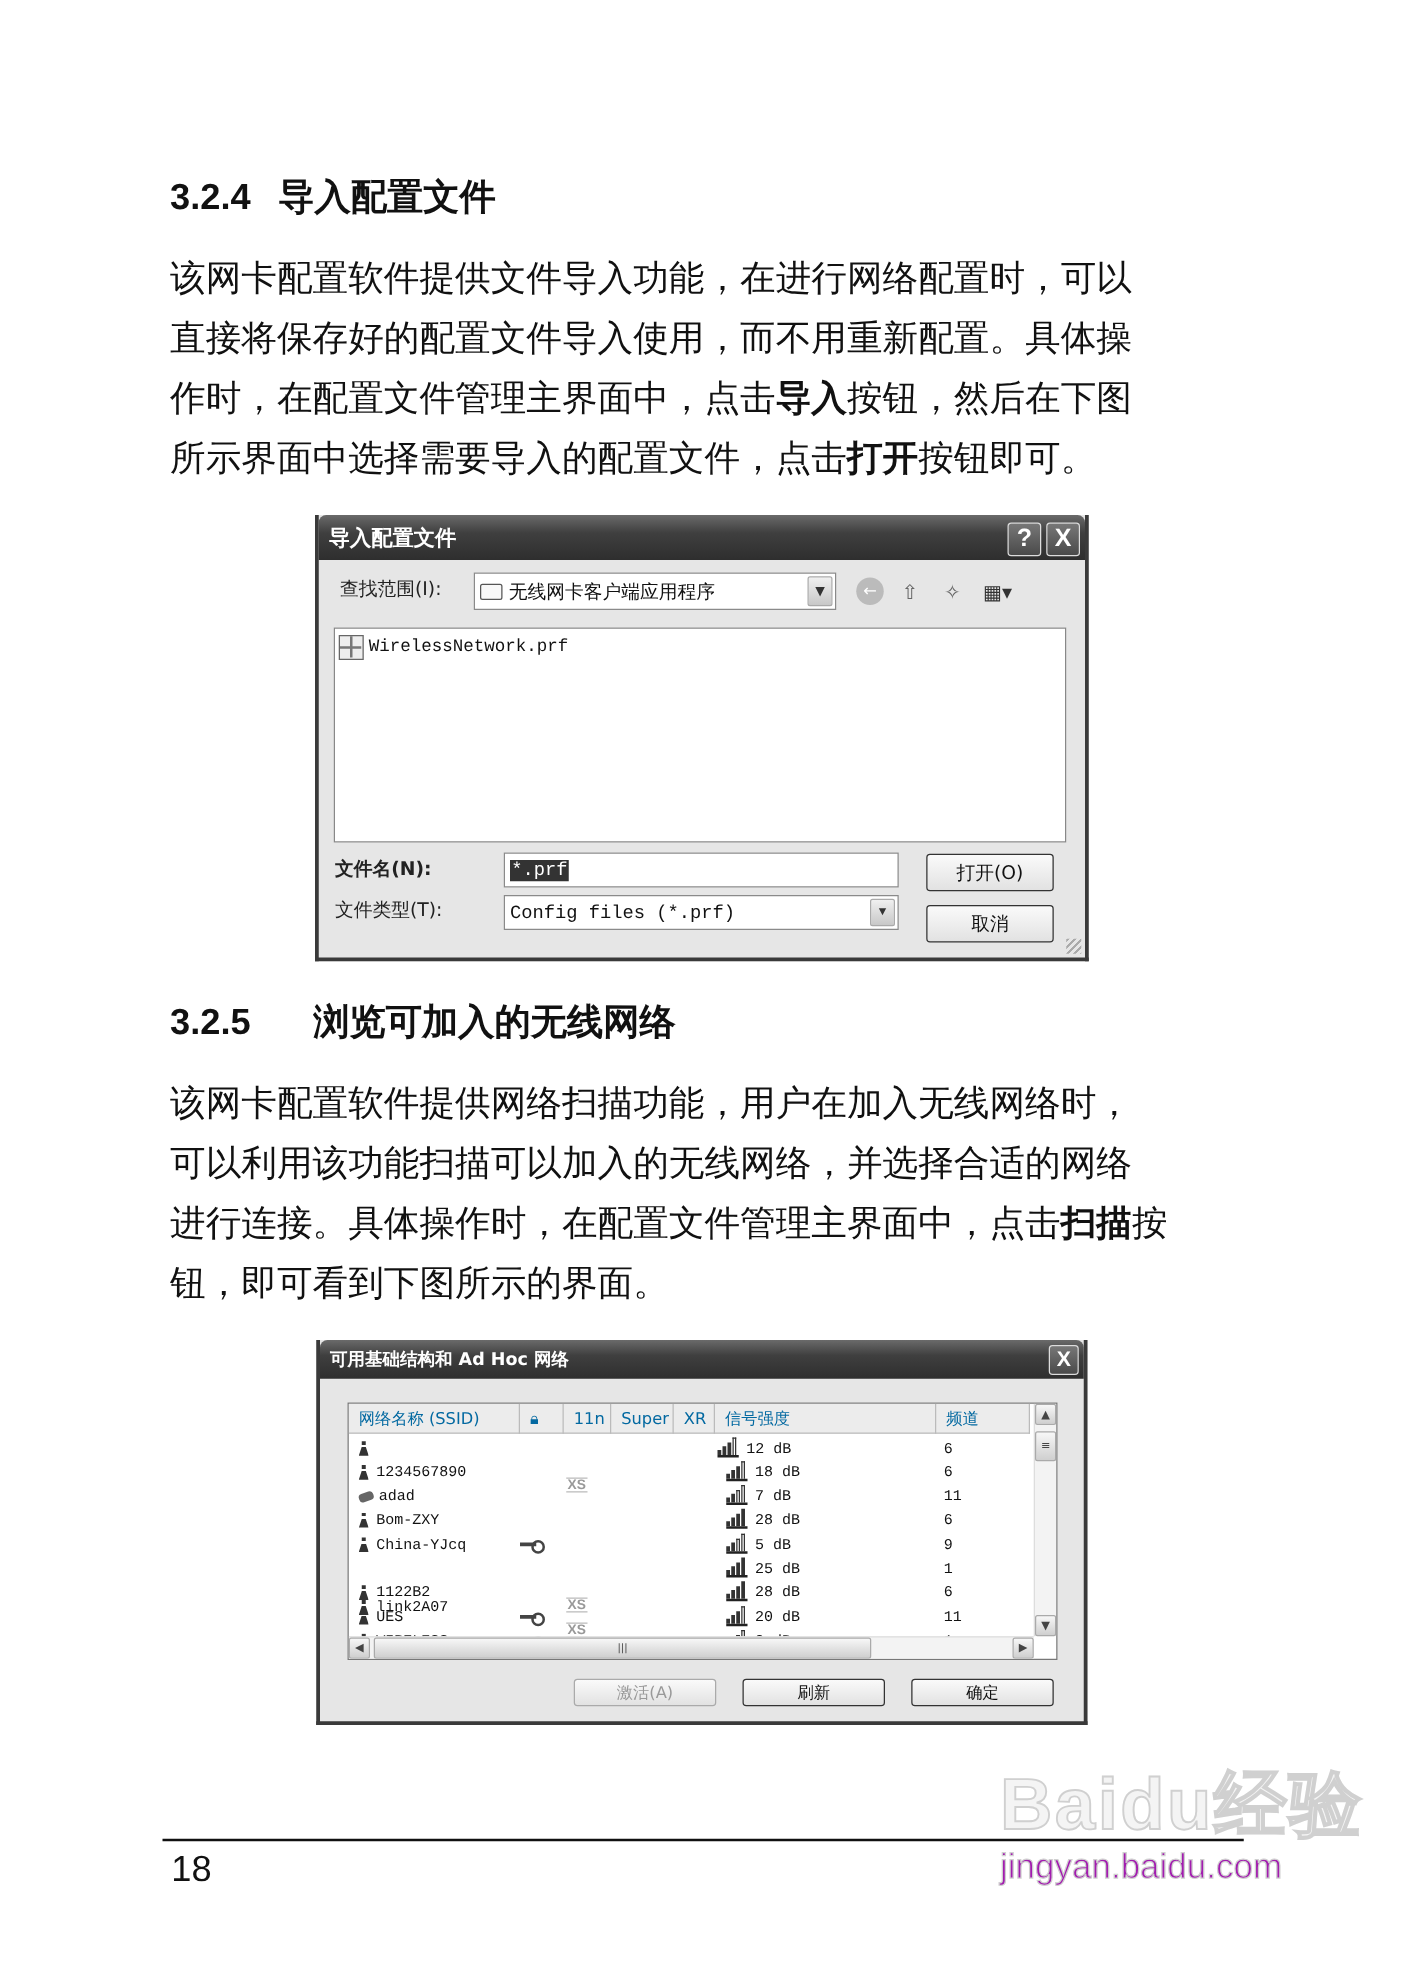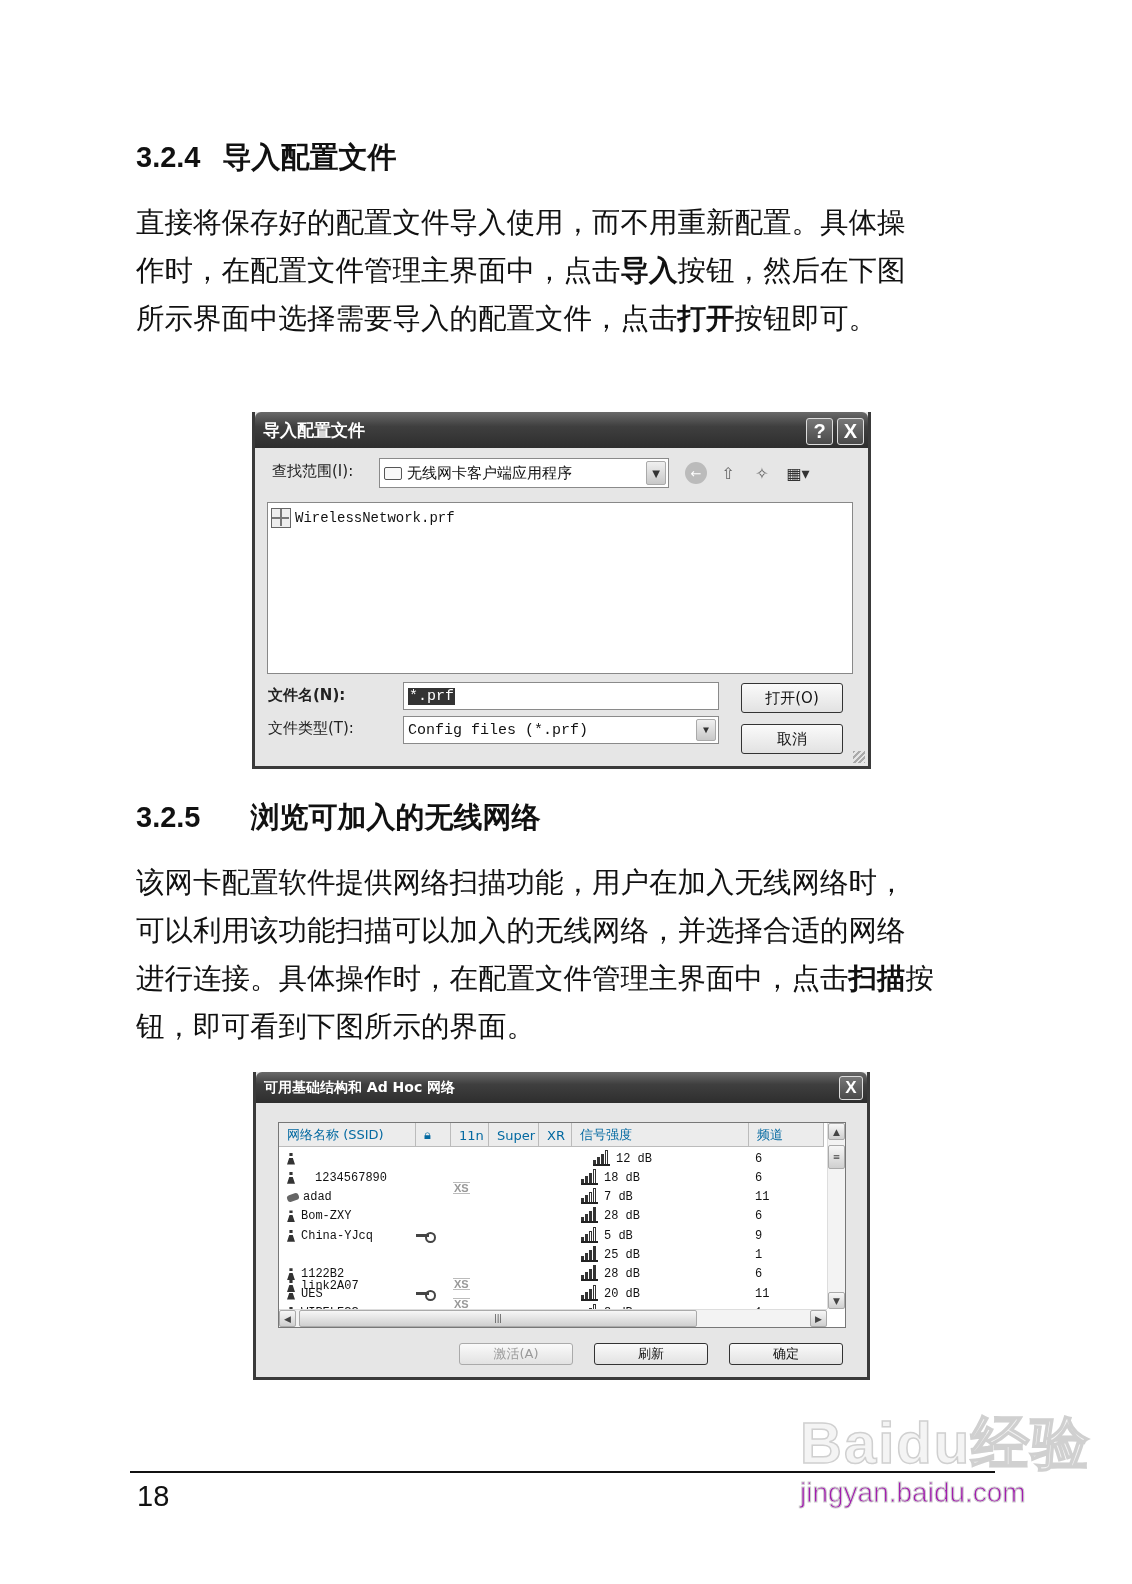--- a/index.html
+++ b/index.html
@@ -57,20 +57,21 @@
   .wm-logo { font-size: 58px; font-weight: bold; letter-spacing: 2px; -webkit-text-stroke: 1.5px #d0d0d0; color: #f4f4f4; }
   .wm-url { font-size: 28px; -webkit-text-stroke: 1px #d0d0d0; color: #a21caf; margin-top: -6px; }
 </style>
 </head>
 <body>
 
 <div class="h2" style="top:138px;">
   <span class="num">3.2.4</span><span>导入配置文件</span>
 </div>
 <div class="para" style="top:199px;">
+  <div>该网卡配置软件提供文件导入功能，在进行网络配置时，可以</div>
   <div>直接将保存好的配置文件导入使用，而不用重新配置。具体操</div>
   <div><span>作时，在配置文件管理主界面中，点击</span><b>导入</b><span>按钮，然后在下图</span></div>
   <div><span>所示界面中选择需要导入的配置文件，点击</span><b>打开</b><span>按钮即可。</span></div>
 </div>
 
 <div class="dlg" style="left:252px; top:412px; width:619px; height:357px;">
   <div class="titlebar">
     <span>导入配置文件</span>
     <div class="tb-btn" style="right:35px;">?</div>
     <div class="tb-btn" style="right:4px;">X</div>
@@ -137,33 +138,33 @@
       <div class="hcell" style="left:293px; width:177px;">信号强度</div>
       <div class="hcell" style="left:470px; width:75px;">频道</div>
     </div>
 
     <div id="net-rows">
         <div class="net-row" style="top: 26px;">
           <div class="cell mono" style="left:8px;width:130px;">
          <span class="ssid-icon"></span>
          <span></span>
        </div>
-          <div class="cell mono" style="left:314px;text-align:center;">
+          <div class="cell mono" style="left:295px;text-align:center;">
          <span class="sig-icon">
               <span style="left:0px;height:4px;background:#333;border:none;border-bottom:none;"></span>
               <span style="left:4px;height:7px;background:#333;border:none;border-bottom:none;"></span>
               <span style="left:8px;height:10px;background:#333;border:none;border-bottom:none;"></span>
               <span style="left:12px;height:14px;background:transparent;border:1px solid #333;border-bottom:none;"></span>
             </span>
          <span>12 dB</span>
        </div>
        <div class="cell mono" style="left:476px;">6</div>
         </div>
         <div class="net-row" style="top: 45.3px;">
-          <div class="cell mono" style="left:8px;width:130px;gap:14px;">
+          <div class="cell mono" style="left:8px;width:130px;">
          <span class="ssid-icon"></span>
          <span>1234567890</span>
        </div>
           <div class="cell" style="left:174px;">
             <span class="xs-icon">XS</span>
           </div>
           <div class="cell mono" style="left:302px;">
          <span class="sig-icon">
               <span style="left:0px;height:4px;background:#333;border:none;border-bottom:none;"></span>
               <span style="left:4px;height:7px;background:#333;border:none;border-bottom:none;"></span>

